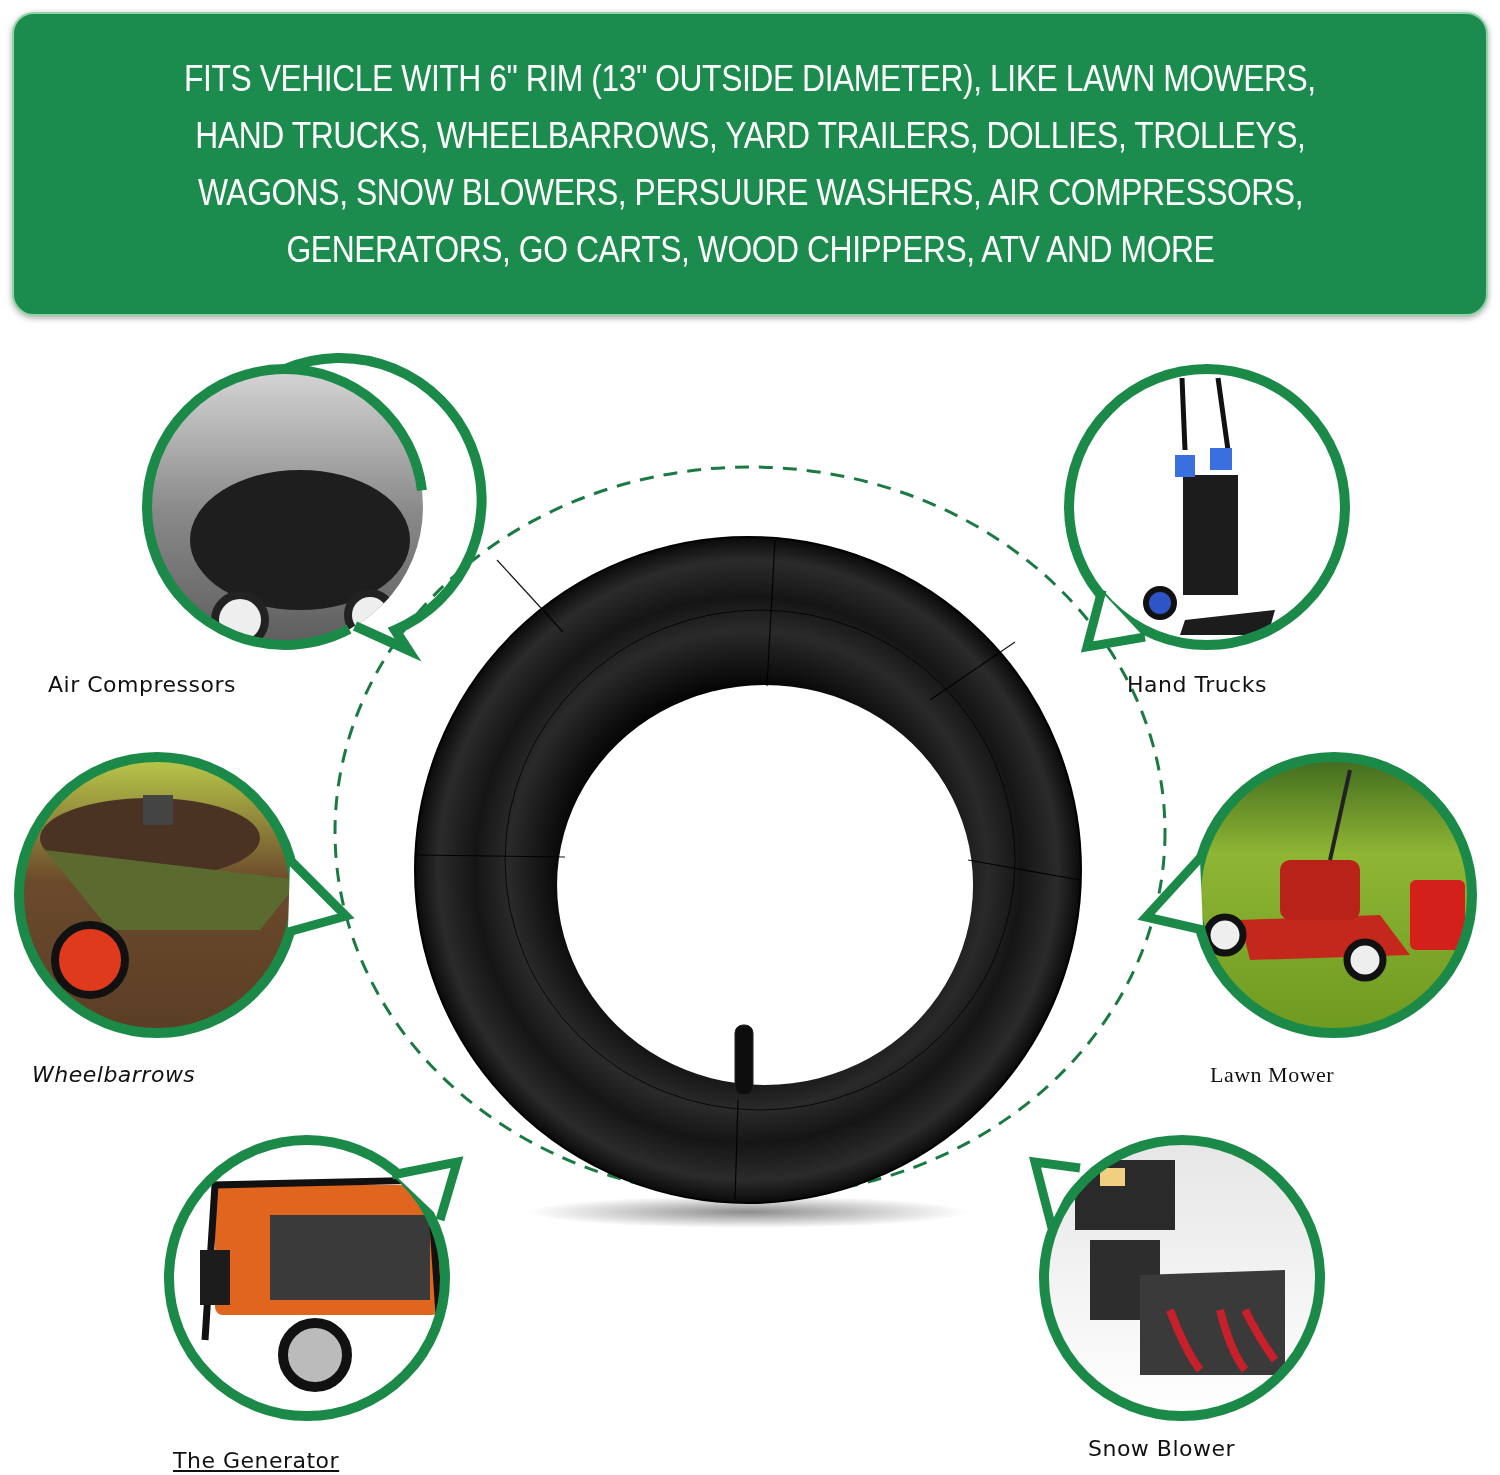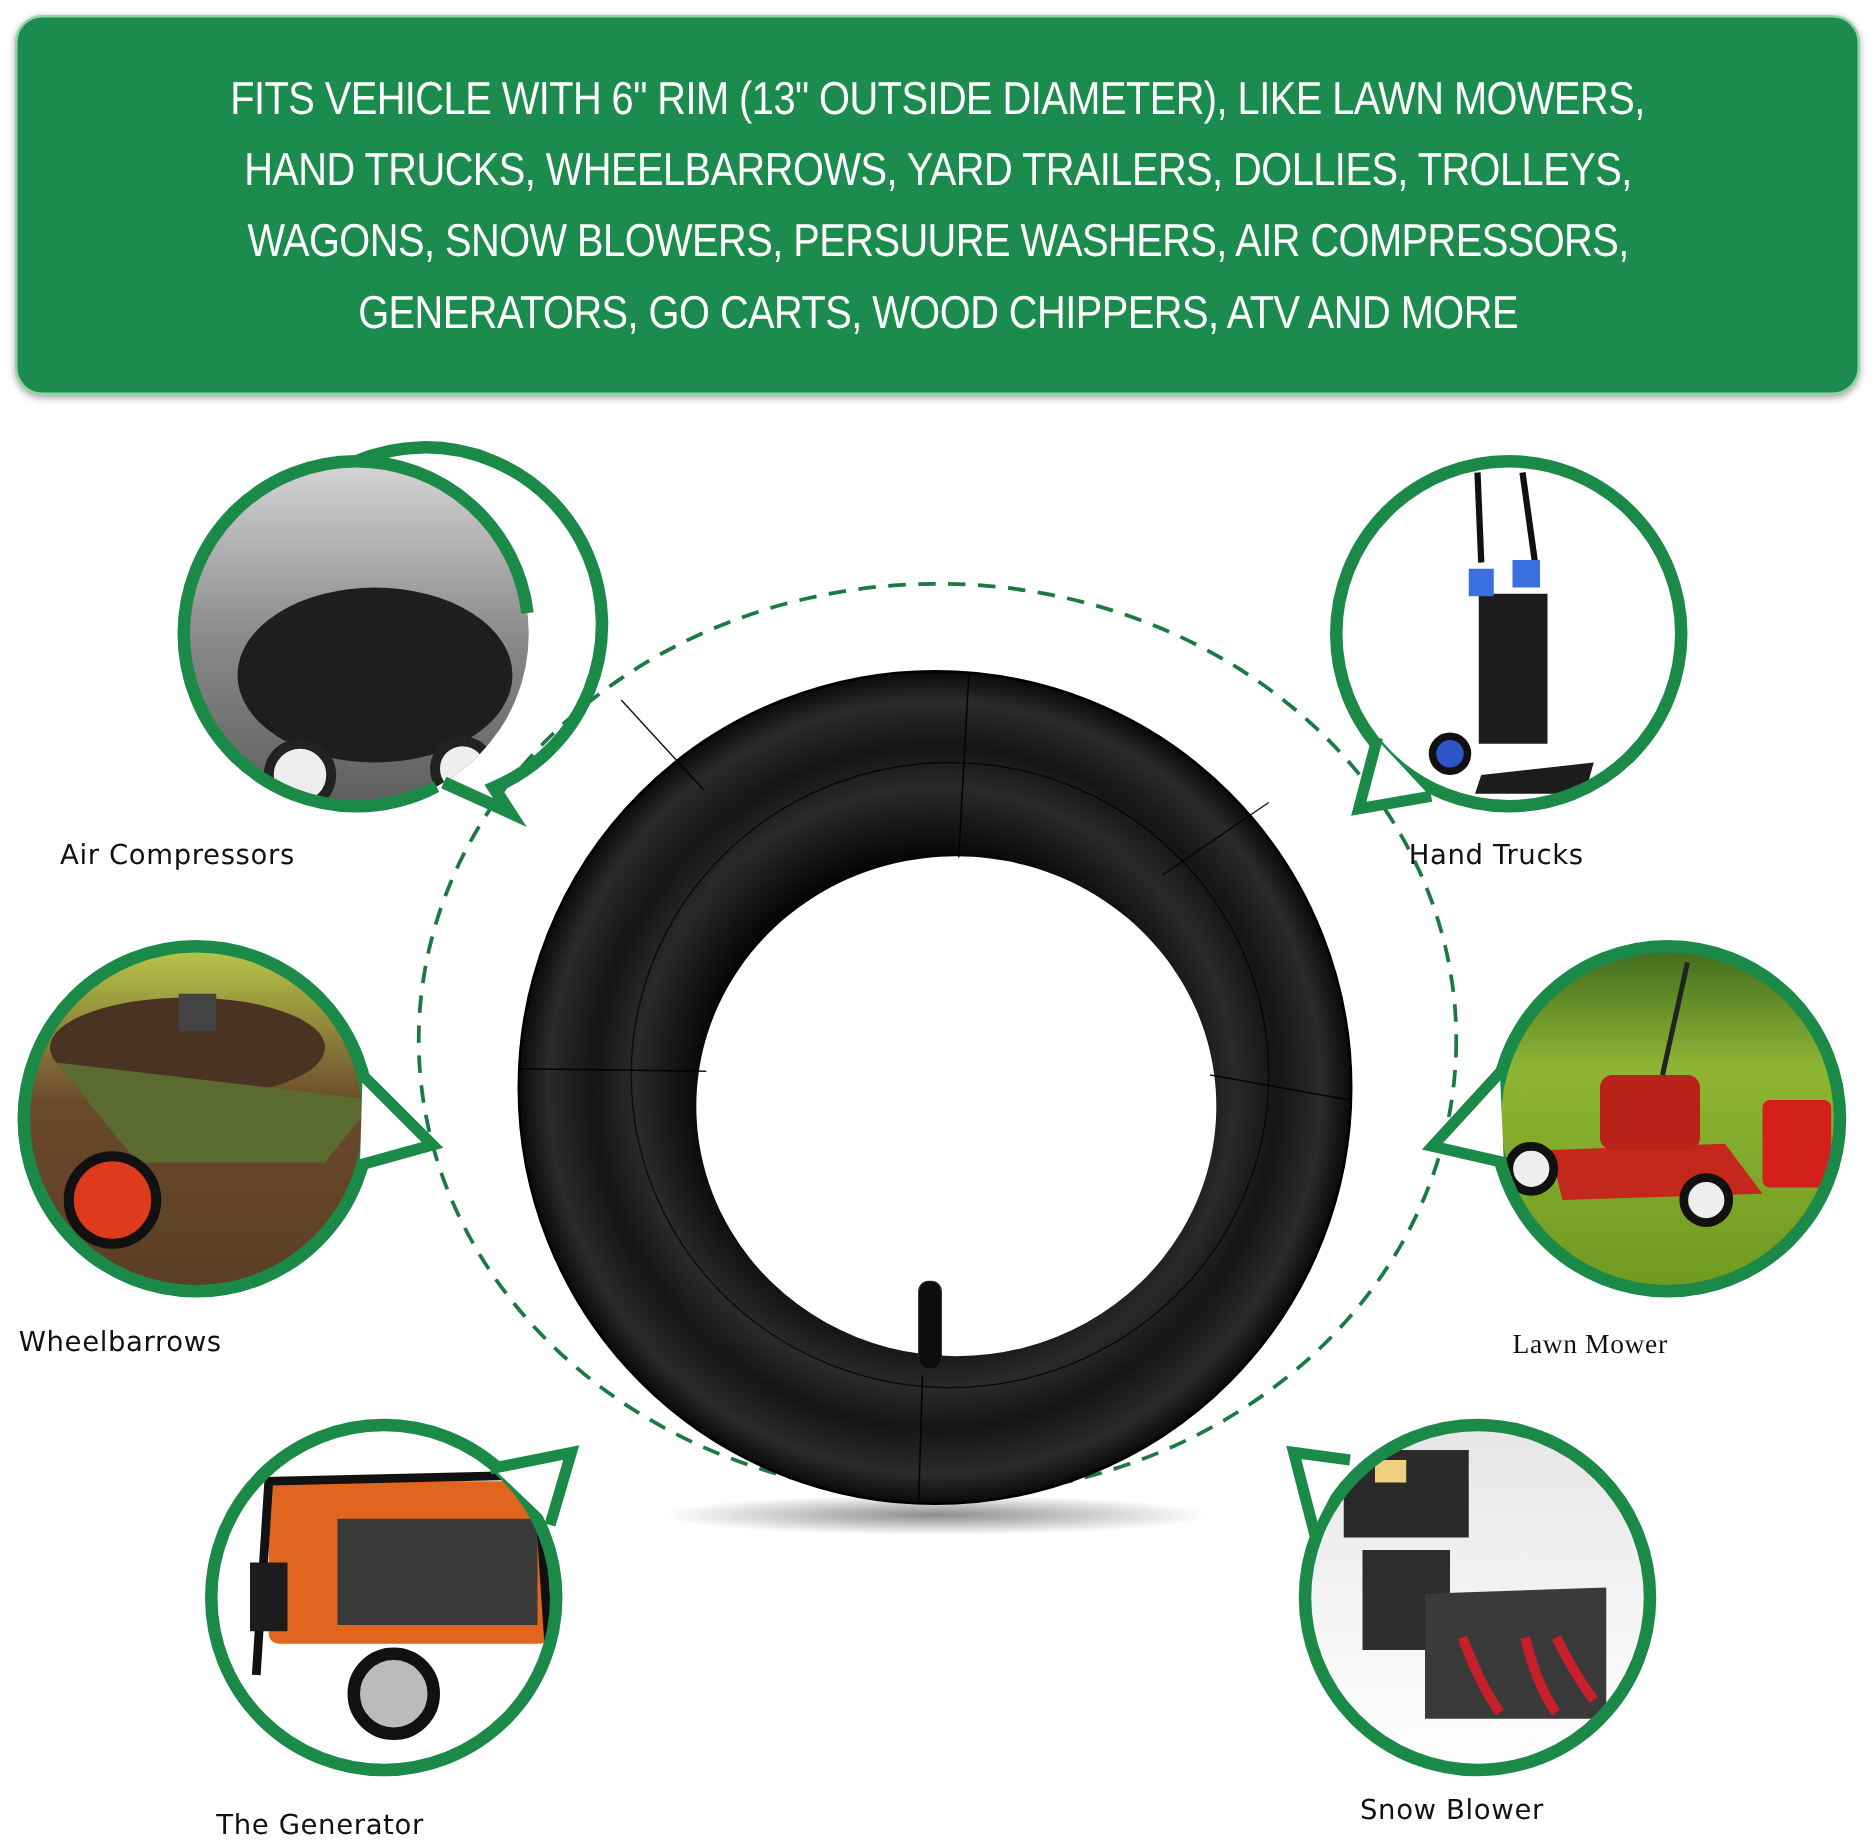--- a/index.html
+++ b/index.html
@@ -193,16 +193,16 @@
       </g>
     </g>
     <circle cx="1182" cy="1278" r="138" fill="none" stroke="#1b8a48" stroke-width="10"></circle>
     <polygon points="1078,1170 1035,1162 1050,1225" fill="#ffffff"></polygon>
     <polyline points="1080,1168 1035,1162 1052,1228" fill="none" stroke="#1b8a48" stroke-width="9"></polyline>
   </g>
 </svg>
 
 <div class="label" style="left:48px; top:672px;">Air Compressors</div>
 <div class="label" style="left:1127px; top:672px;">Hand Trucks</div>
-<div class="label" style="left:15px; top:1062px;">Wheelbarrows</div>
+<div class="label" style="left:32px; top:1062px;font-style:italic;">Wheelbarrows</div>
 <div class="label" style="left:1210px; top:1062px;font-family:Liberation Serif, serif;">Lawn Mower</div>
-<div class="label" style="left:173px; top:1448px;">The Generator</div>
+<div class="label" style="left:173px; top:1448px;text-decoration:underline;">The Generator</div>
 <div class="label" style="left:1088px; top:1436px;">Snow Blower</div>
 
 </body></html>

